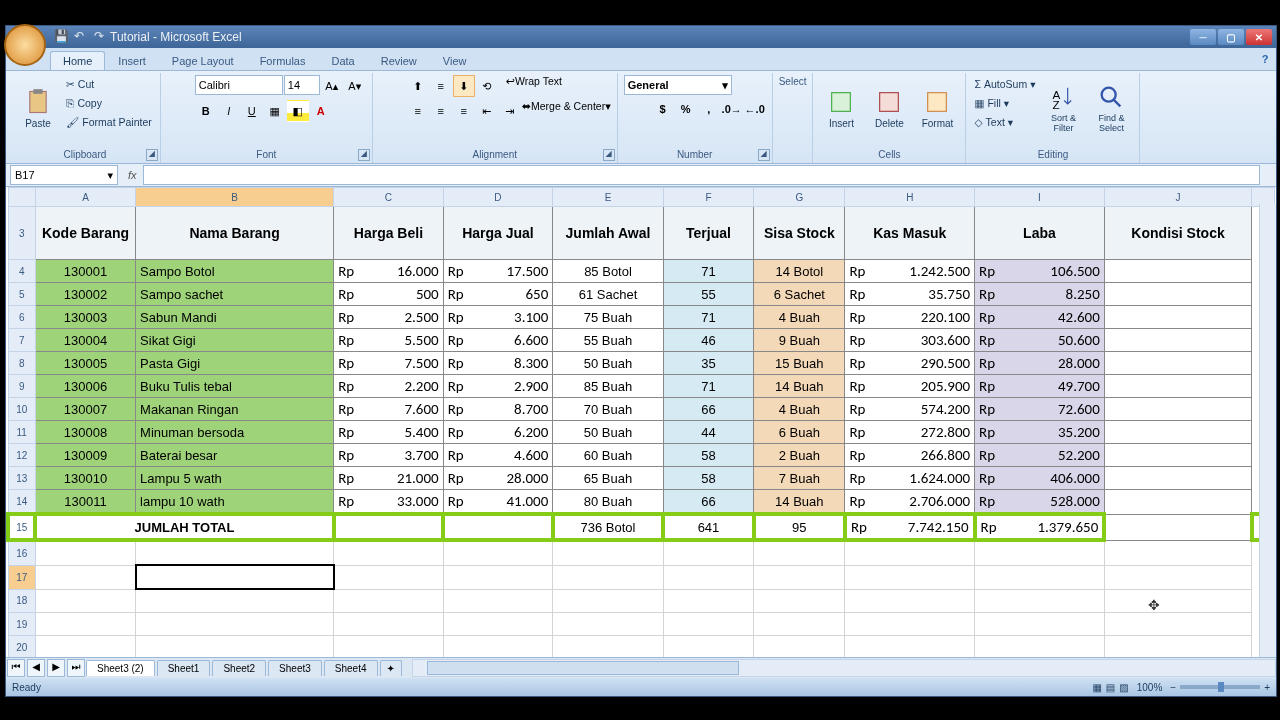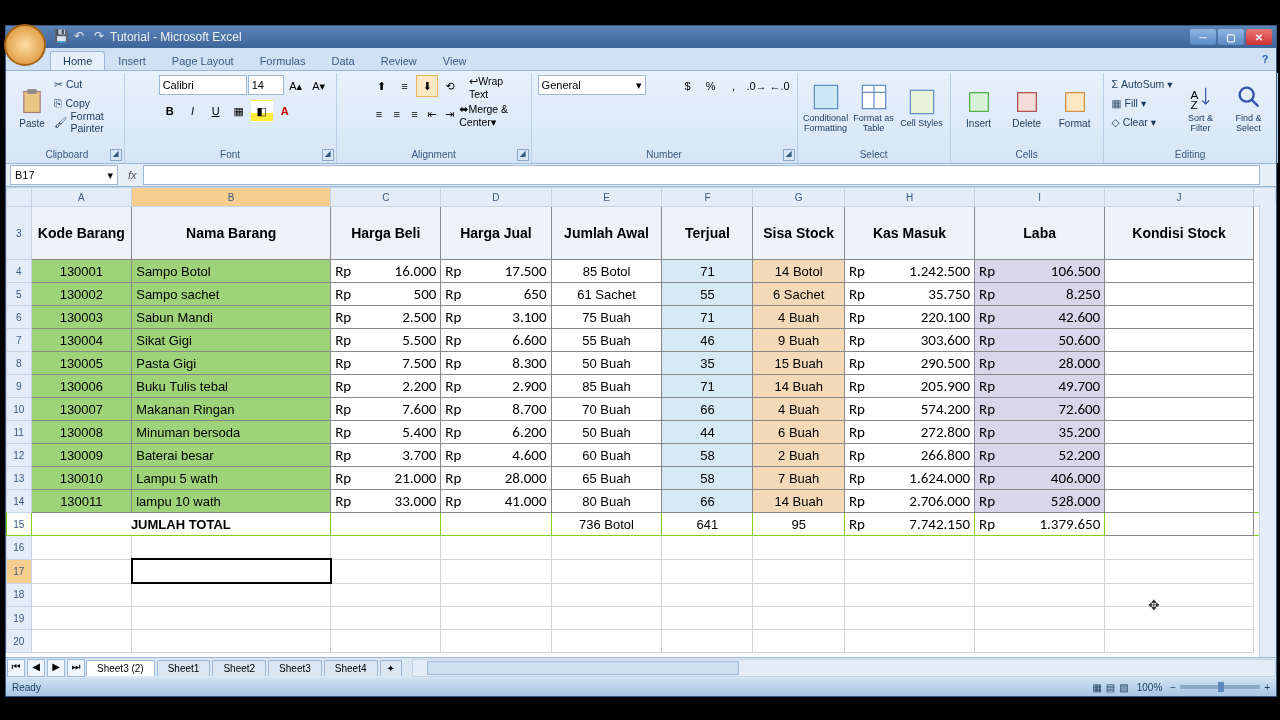--- a/index.html
+++ b/index.html
@@ -38,21 +38,21 @@
 .cell{border:1px solid #d4d4d4;height:22px;padding:0 4px;font-size:13px;white-space:nowrap;overflow:hidden;}
 .hdr-cell{background:#eef3f8;font-weight:bold;font-size:14px;text-align:center;vertical-align:middle;border:1px solid #888;}
 .kode{background:#9fd37a;text-align:center;font-size:13px;border:1px solid #888;}
 .nama{background:#9fd37a;font-size:13px;border:1px solid #888;padding-left:4px;}
 .money{text-align:right;font-family:Calibri,sans-serif;font-size:15px;border:1px solid #888;}
 .money .rp{float:left;}
 .center{text-align:center;border:1px solid #888;}
 .terjual{background:#d6eaf4;text-align:center;border:1px solid #888;}
 .sisa{background:#f4d9b8;text-align:center;border:1px solid #888;}
 .laba{background:#d8d6e8;border:1px solid #888;}
-.total-row td{background:#fff;border:1px solid #84cc16;}
+.total-row td{background:#fff;border:4px solid #84cc16;}
 .total-lbl{background:#29c0e7;color:#000;font-weight:bold;text-align:center;border:1px solid #888;}
 .selected-cell{border:2px solid #000 !important;background:#fff;}
 .sheet-tabs{height:20px;background:#dbe7f3;border-top:1px solid #9bb8d8;display:flex;align-items:center;font-size:10px;}
 .nav-btn{width:16px;height:16px;text-align:center;border:1px solid #9bb8d8;margin:0 1px;background:#eef5fb;line-height:14px;}
 .stab{padding:2px 10px;background:#fff;border:1px solid #9bb8d8;border-bottom:none;margin-right:2px;border-radius:2px 2px 0 0;}
 .stab.inactive{background:#dbe7f3;}
 .status{height:18px;background:linear-gradient(#cfe1f3,#a9c5e3);display:flex;align-items:center;padding:0 6px;font-size:10px;color:#1a3a5c;}
 .status .spacer{flex:1;}
 .cursor-sym{position:absolute;font-size:14px;color:#333;}
 .dialog-launcher{position:absolute;right:2px;bottom:2px;width:10px;height:10px;border:1px solid #8aa8c8;font-size:8px;line-height:8px;text-align:center;color:#3b5a82;}
@@ -170,57 +170,35 @@
           <div class="btn-s">⇤</div>
           <div class="btn-s">⇥</div>
           <div class="row"><span>⬌</span><span style="font-size:10.5px">Merge &amp; Center</span><span>▾</span></div>
         </div>
       </div>
       <div class="group-label">Alignment</div>
       <div class="dialog-launcher">◢</div>
     </div>
 
     <div class="group">
-      <div class="group-body" style="gap:3px;">
+      <div class="group-body" style="flex-direction:column;gap:3px;font-weight:bold;">
         <div class="combo" style="width:100px"><span>General</span><span style="flex:1"></span>▾</div>
         <div class="btnrow">
           <div class="btn-s">$</div>
           <div class="btn-s">%</div>
           <div class="btn-s">,</div>
           <div class="btn-s">.0→</div>
           <div class="btn-s">←.0</div>
         </div>
       </div>
       <div class="group-label">Number</div>
       <div class="dialog-launcher">◢</div>
     </div>
 
     <div class="group">
-      <div class="group-body">
-        <div class="big-btn">
-            <svg class="big-icon" viewBox="0 0 24 24">
-              <rect x="2" y="2" width="20" height="20" fill="#cde8f7" stroke="#5a89c2"></rect>
-            </svg>
-            <span style="font-size:9px">Conditional Formatting</span>
-          </div>
-        <div class="big-btn">
-            <svg class="big-icon" viewBox="0 0 24 24">
-              <rect x="2" y="2" width="20" height="20" fill="#fff" stroke="#5a89c2"></rect>
-              <line x1="2" y1="8" x2="22" y2="8" stroke="#5a89c2"></line>
-              <line x1="12" y1="2" x2="12" y2="22" stroke="#5a89c2"></line>
-            </svg>
-            <span style="font-size:9px">Format as Table</span>
-          </div>
-        <div class="big-btn">
-            <svg class="big-icon" viewBox="0 0 24 24">
-              <rect x="2" y="2" width="20" height="20" fill="#e8f4d9" stroke="#5a89c2"></rect>
-            </svg>
-            <span style="font-size:9px">Cell Styles</span>
-          </div>
-      </div>
       <div class="group-label">Select</div>
     </div>
 
     <div class="group">
       <div class="group-body">
         <div class="big-btn">
             <svg class="big-icon" viewBox="0 0 24 24">
               <rect x="4" y="4" width="16" height="16" fill="#d9f0d9" stroke="#4a4"></rect>
             </svg>
             <span>Insert</span>
@@ -239,21 +217,21 @@
           </div>
       </div>
       <div class="group-label">Cells</div>
     </div>
 
     <div class="group">
       <div class="group-body">
         <div class="vstack">
           <div class="row"><span>Σ</span><span>AutoSum</span>▾</div>
           <div class="row"><span>▦</span><span>Fill</span>▾</div>
-          <div class="row"><span>◇</span><span>Clear</span>▾</div>
+          <div class="row"><span>◇</span><span>Text</span>▾</div>
         </div>
         <div class="big-btn">
             <svg class="big-icon" viewBox="0 0 24 24">
               <text x="3" y="14" font-size="10">A</text>
               <text x="3" y="22" font-size="10">Z</text>
               <path d="M16 4v14m-3-3l3 3 3-3" stroke="#35a" fill="none"></path>
             </svg>
             <span style="font-size:9px">Sort &amp; Filter</span>
           </div>
         <div class="big-btn">

